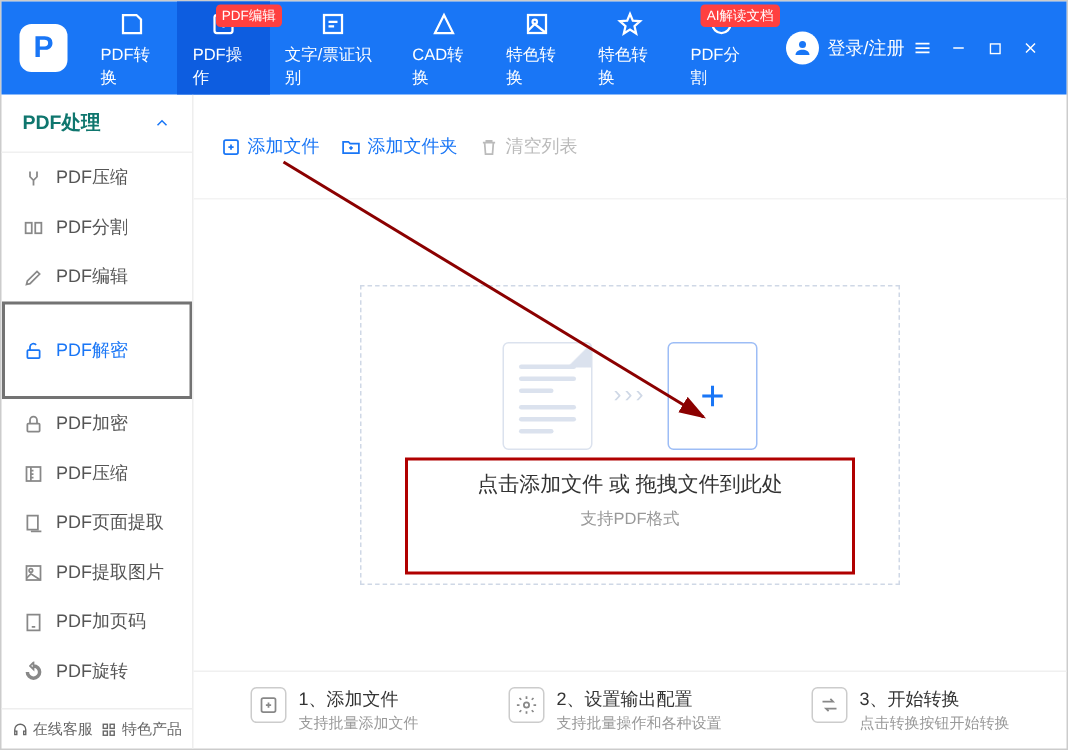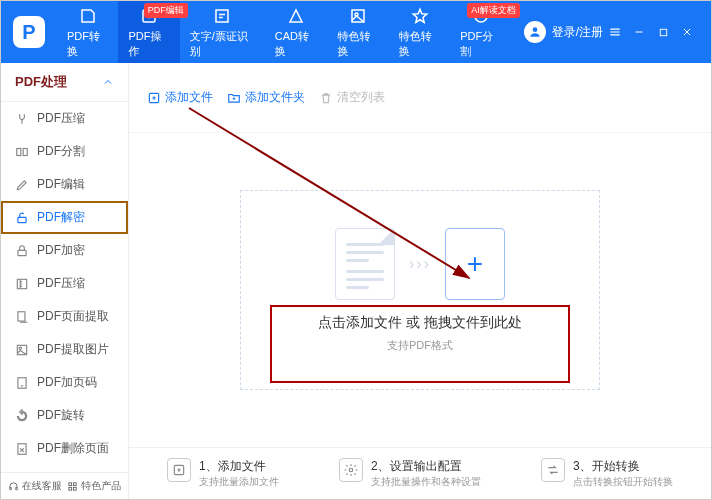--- a/index.html
+++ b/index.html
@@ -15,24 +15,24 @@
 .tab { display: flex; flex-direction: column; align-items: center; justify-content: center; padding: 0 10px; font-size: 11px; gap: 3px; cursor: pointer; position: relative; }
 .tab.active { background: #0d5de0; }
 .tab-icon { width: 20px; height: 20px; display: flex; align-items: center; justify-content: center; }
 .badge { position: absolute; top: 2px; right: -8px; background: #ff4040; color: #fff; font-size: 9px; padding: 1px 4px; border-radius: 3px; white-space: nowrap; }
 .win-controls { display: flex; align-items: center; gap: 0; padding: 0 12px; justify-content: space-between; }
 .user-area { display: flex; align-items: center; gap: 6px; font-size: 12px; }
 .avatar { width: 22px; height: 22px; background: #fff; border-radius: 50%; display: flex; align-items: center; justify-content: center; }
 .win-btn { width: 24px; height: 24px; display: flex; align-items: center; justify-content: center; cursor: pointer; }
 .body { flex: 1; display: flex; min-height: 0; }
 .sidebar { width: 128px; border-right: 1px solid #eee; display: flex; flex-direction: column; }
-.side-header { display: flex; align-items: center; justify-content: space-between; padding: 10px 14px; color: #7f1d1d; font-size: 13px; font-weight: bold; border-bottom: 1px solid #f0f0f0; }
+.side-header { display: flex; align-items: center; justify-content: space-between; padding: 10px 14px; color: #0f766e; font-size: 13px; font-weight: bold; border-bottom: 1px solid #f0f0f0; }
 .side-list { flex: 1; overflow-y: auto; }
 .side-item { display: flex; align-items: center; gap: 8px; padding: 8px 14px; font-size: 12px; color: #555; cursor: pointer; }
-.side-item.highlighted { border: 2px solid #a16207; padding: 6px 12px; color: #1976f6; }
+.side-item.highlighted { border: 2px solid #737373; padding: 22px 12px; color: #1976f6; }
 .side-icon { width: 14px; height: 14px; display: flex; align-items: center; justify-content: center; color: #888; flex-shrink: 0; }
 .side-item.highlighted .side-icon { color: #1976f6; }
 .side-footer { display: flex; justify-content: space-around; padding: 6px 4px; border-top: 1px solid #eee; font-size: 10px; color: #666; }
 .sf-item { display: flex; align-items: center; gap: 3px; cursor: pointer; justify-content: center; }
 .main { flex: 1; display: flex; flex-direction: column; position: relative; }
 .toolbar { display: flex; align-items: center; gap: 14px; padding: 26px 18px; font-size: 12px; color: #1976f6; border-bottom: 1px solid #f3f3f3; }
 .tb-btn { display: flex; align-items: center; gap: 4px; cursor: pointer; }
 .tb-btn.disabled { color: #bbb; cursor: default; }
 .drop-area { flex: 1; display: flex; align-items: center; justify-content: center; }
 .drop-box { width: 360px; height: 200px; border: 1px dashed #cfd8e6; display: flex; flex-direction: column; align-items: center; justify-content: center; gap: 14px; cursor: pointer; position: relative; }

